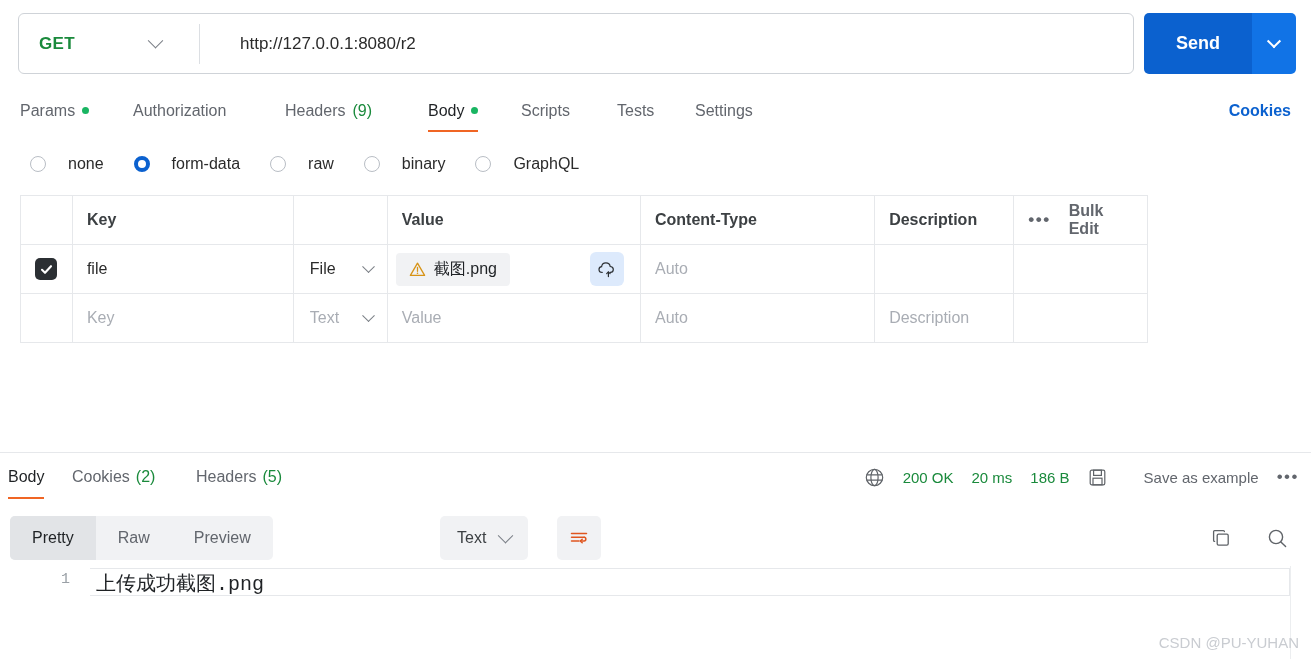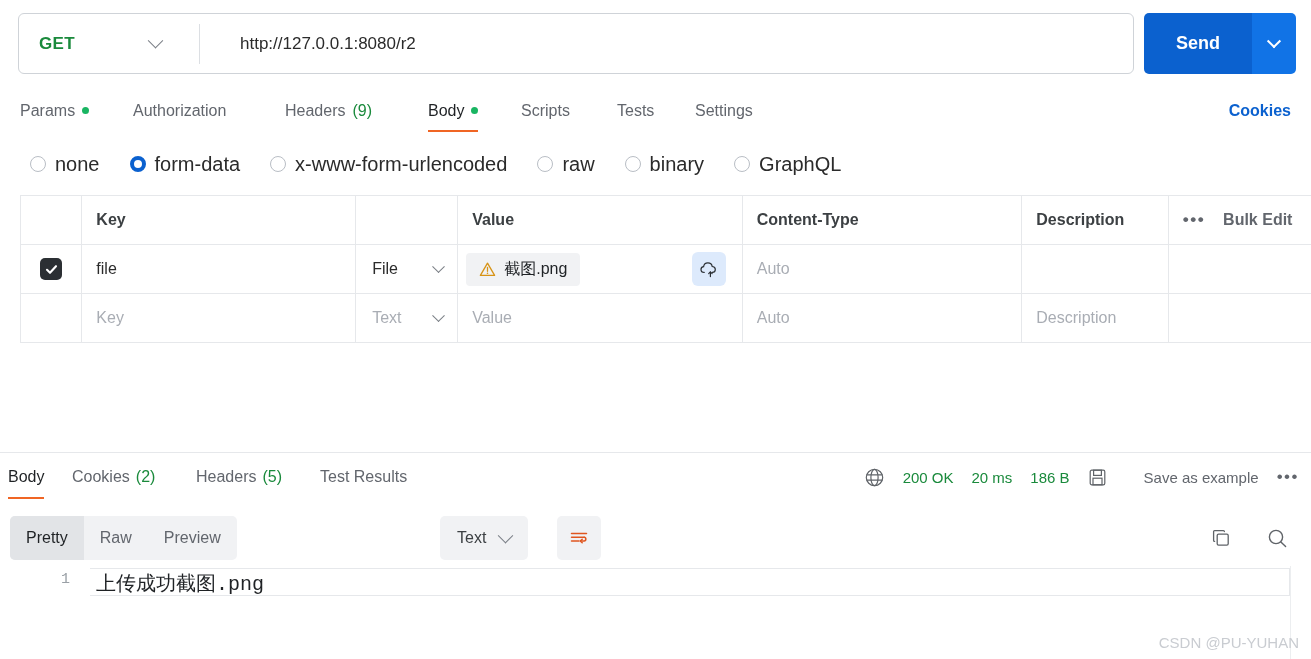--- a/index.html
+++ b/index.html
@@ -100,38 +100,38 @@
     color: #0b61cf; font-size: 16px; font-weight: bold; cursor: pointer;
   }
 
   
   .radio-row {
     position: absolute; left: 0; top: 142px;
     width: 1311px; height: 44px;
     display: flex; align-items: center;
   }
   .radio-item {
-    display: flex; align-items: center; gap: 9px;
-    cursor: pointer; font-size: 20px; color: #2b2b2b;
+    display: flex; align-items: center; gap: 22px;
+    cursor: pointer; font-size: 16px; color: #2b2b2b;
     margin-left: 30px;
   }
   .radio-item:first-child { margin-left: 30px; }
   .radio-circle {
     width: 16px; height: 16px; border-radius: 50%;
     border: 1.6px solid #b9bec5; background: #fff;
     flex: none;
   }
   .radio-circle.sel {
     border: 4.5px solid #0b61cf;
   }
 
   
   .fd-table {
     position: absolute; left: 20px; top: 195px;
-    width: 1292px;
+    width: 1128px;
     border: 1px solid #e6e8eb;
     border-collapse: collapse;
     background: #fff;
   }
   .fd-table td, .fd-table th {
     border: 1px solid #e6e8eb;
     height: 48px;
     padding: 0 14px;
     text-align: left;
     font-weight: normal;
@@ -213,21 +213,21 @@
   .view-toolbar {
     position: absolute; left: 0; top: 510px;
     width: 1311px; height: 56px;
   }
   .seg {
     position: absolute; left: 10px; top: 6px;
     height: 44px; background: #f1f2f4; border-radius: 5px;
     display: flex; align-items: stretch; overflow: hidden;
   }
   .seg-item {
-    display: flex; align-items: center; padding: 0 16px;
+    display: flex; align-items: center; padding: 0 22px;
     font-size: 16px; color: #62666d; cursor: pointer;
   }
   .seg-item.active { background: #e2e4e7; color: #1f2225; }
   .seg-type {
     position: absolute; left: 440px; top: 6px;
     height: 44px; background: #f1f2f4; border-radius: 5px;
     display: flex; align-items: center; gap: 14px;
     padding: 0 17px; cursor: pointer;
     font-size: 16px; color: #3c4043;
   }
@@ -325,24 +325,20 @@
 </div>
 
 <div class="radio-row">
   <label class="radio-item">
     <span class="radio-circle"></span>
     <span>none</span>
   </label>
   <label class="radio-item">
     <span class="radio-circle sel"></span>
     <span>form-data</span>
-  </label>
-  <label class="radio-item">
-    <span class="radio-circle"></span>
-    <span>x-www-form-urlencoded</span>
   </label>
   <label class="radio-item">
     <span class="radio-circle"></span>
     <span>raw</span>
   </label>
   <label class="radio-item">
     <span class="radio-circle"></span>
     <span>binary</span>
   </label>
   <label class="radio-item">
@@ -443,23 +439,20 @@
     <span>Body</span>
     <span class="underline"></span>
   </div>
   <div class="rtab" style="left:72px;">
     <span>Cookies</span>
     <span class="cnt-green">(2)</span>
   </div>
   <div class="rtab" style="left:196px;">
     <span>Headers</span>
     <span class="cnt-green">(5)</span>
-  </div>
-  <div class="rtab" style="left:320px;">
-    <span>Test Results</span>
   </div>
 </div>
 
 <div class="resp-meta">
   <span class="icon-btn">
     <svg width="21" height="21" viewBox="0 0 21 21">
       <circle cx="10.5" cy="10.5" r="8.2" fill="none" stroke="#5f6368" stroke-width="1.2"></circle>
       <ellipse cx="10.5" cy="10.5" rx="3.6" ry="8.2" fill="none" stroke="#5f6368" stroke-width="1.2"></ellipse>
       <path d="M2.6 7.9 H18.4 M2.6 13.1 H18.4" stroke="#5f6368" stroke-width="1.2"></path>
     </svg>

